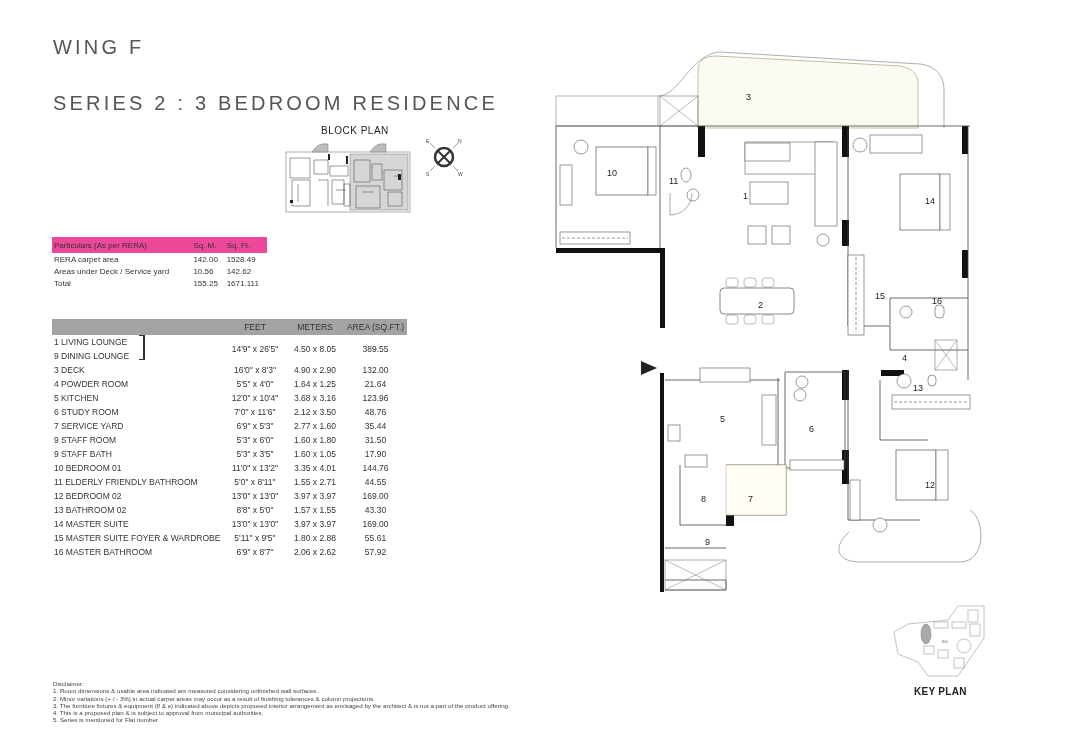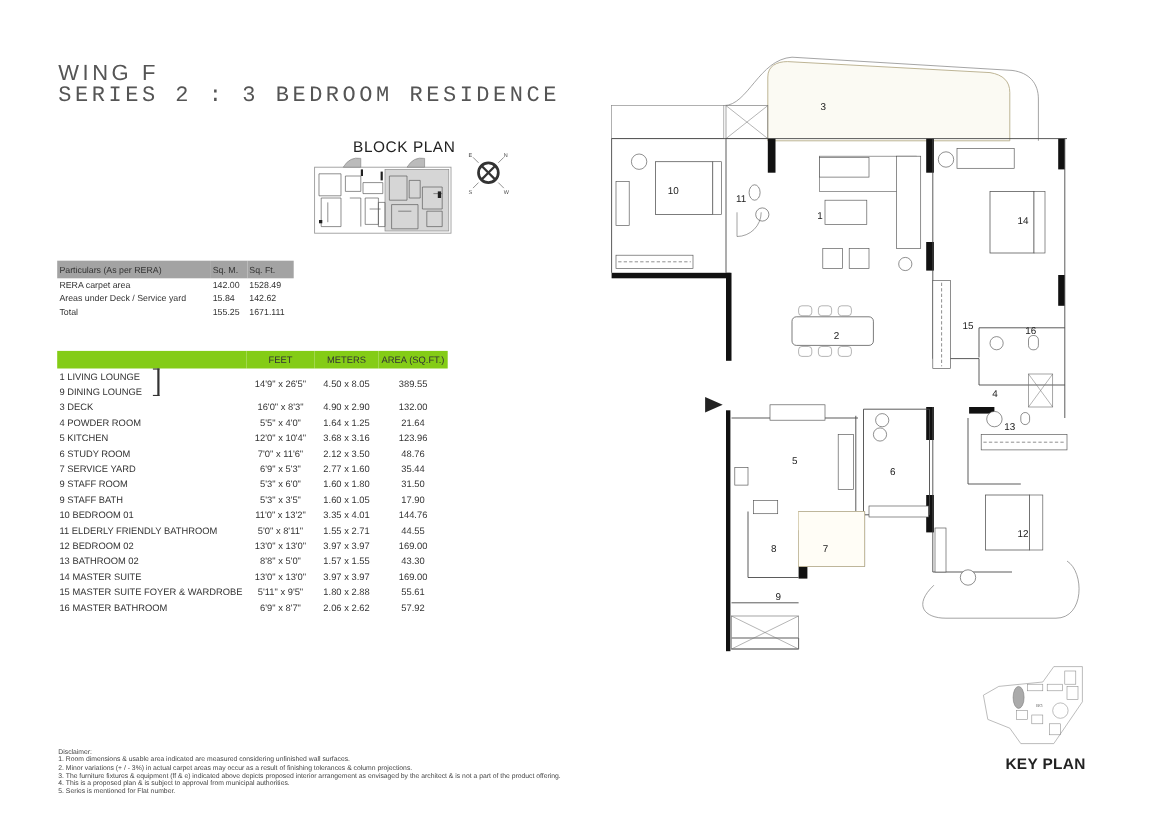--- a/index.html
+++ b/index.html
@@ -1,36 +1,36 @@
 <!DOCTYPE html>
 <html><head>
 <meta charset="utf-8">
 <style>
   html,body{margin:0;padding:0;background:#ffffff;}
   body{width:1068px;height:755px;position:relative;overflow:hidden;font-family:"Liberation Sans",sans-serif;color:#3a3a3a;}
   .title{position:absolute;left:53px;font-size:20px;letter-spacing:3.2px;color:#555;font-weight:400;}
-  .t1{top:56px;}
-  .t2{top:76px;font-family:Liberation Mono, monospace;}
-  .block-label{position:absolute;left:321px;top:125px;font-size:14px;letter-spacing:0.5px;color:#222;text-align:center;}
+  .t1{top:36px;}
+  .t2{top:92px;}
+  .block-label{position:absolute;left:321px;top:125px;font-size:10px;letter-spacing:0.5px;color:#222;text-align:center;}
   .block-plan{position:absolute;left:284px;top:140px;}
   .compass{position:absolute;left:424px;top:137px;}
   .rera{position:absolute;left:52px;top:237px;width:215px;font-size:8px;color:#333;border-collapse:collapse;}
-  .rera th{background:#a3a3a3;font-weight:400;text-align:left;padding:2px 2px;height:12px;}
+  .rera th{background:#ec4899;font-weight:400;text-align:left;padding:2px 2px;height:12px;}
   .rera th.num,.rera td.num{text-align:left;}
   .rera td{padding:1px 2px;height:10px;}
   .rooms{position:absolute;left:52px;top:319px;width:355px;font-size:8.5px;color:#333;border-collapse:collapse;}
-  .rooms th{background:#84cc16;font-weight:400;padding:2px 2px;height:12px;text-align:center;}
+  .rooms th{background:#a3a3a3;font-weight:400;padding:2px 2px;height:12px;text-align:center;}
   .rooms td{padding:0 2px;height:14px;white-space:nowrap;}
   .rooms td.c{text-align:center;}
   .bracket{position:absolute;left:139px;top:335px;width:4px;height:23px;border-right:2px solid #333;border-top:1px solid #333;border-bottom:1px solid #333;}
   .disclaimer{position:absolute;left:53px;top:680px;font-size:6.2px;line-height:7.3px;color:#444;}
   .plan{position:absolute;left:540px;top:50px;}
   .entry-arrow{position:absolute;left:641px;top:361px;width:0;height:0;border-top:7px solid transparent;border-bottom:7px solid transparent;border-left:16px solid #222;}
   .keyplan{position:absolute;left:888px;top:604px;}
-  .keyplan-label{position:absolute;left:914px;top:686px;font-size:14px;font-weight:700;color:#222;letter-spacing:0.3px;}
+  .keyplan-label{position:absolute;left:914px;top:686px;font-size:10px;font-weight:700;color:#222;letter-spacing:0.3px;}
   .rlabel{font-family:"Liberation Sans",sans-serif;font-size:9px;fill:#222;}
 </style>
 </head>
 <body>
 
 <div class="title t1">WING F</div>
 <div class="title t2">SERIES 2 : 3 BEDROOM RESIDENCE</div>
 
 <div class="block-label">BLOCK PLAN</div>
 <svg class="block-plan" width="128" height="76" viewBox="0 0 128 76">
@@ -73,21 +73,21 @@
     </tr>
   </thead>
   <tbody>
     <tr>
       <td>RERA carpet area</td>
       <td class="num">142.00</td>
       <td class="num">1528.49</td>
     </tr>
     <tr>
       <td>Areas under Deck / Service yard</td>
-      <td class="num">15.84</td>
+      <td class="num">10.56</td>
       <td class="num">142.62</td>
     </tr>
     <tr>
       <td>Total</td>
       <td class="num">155.25</td>
       <td class="num">1671.111</td>
     </tr>
   </tbody>
 </table>
 

